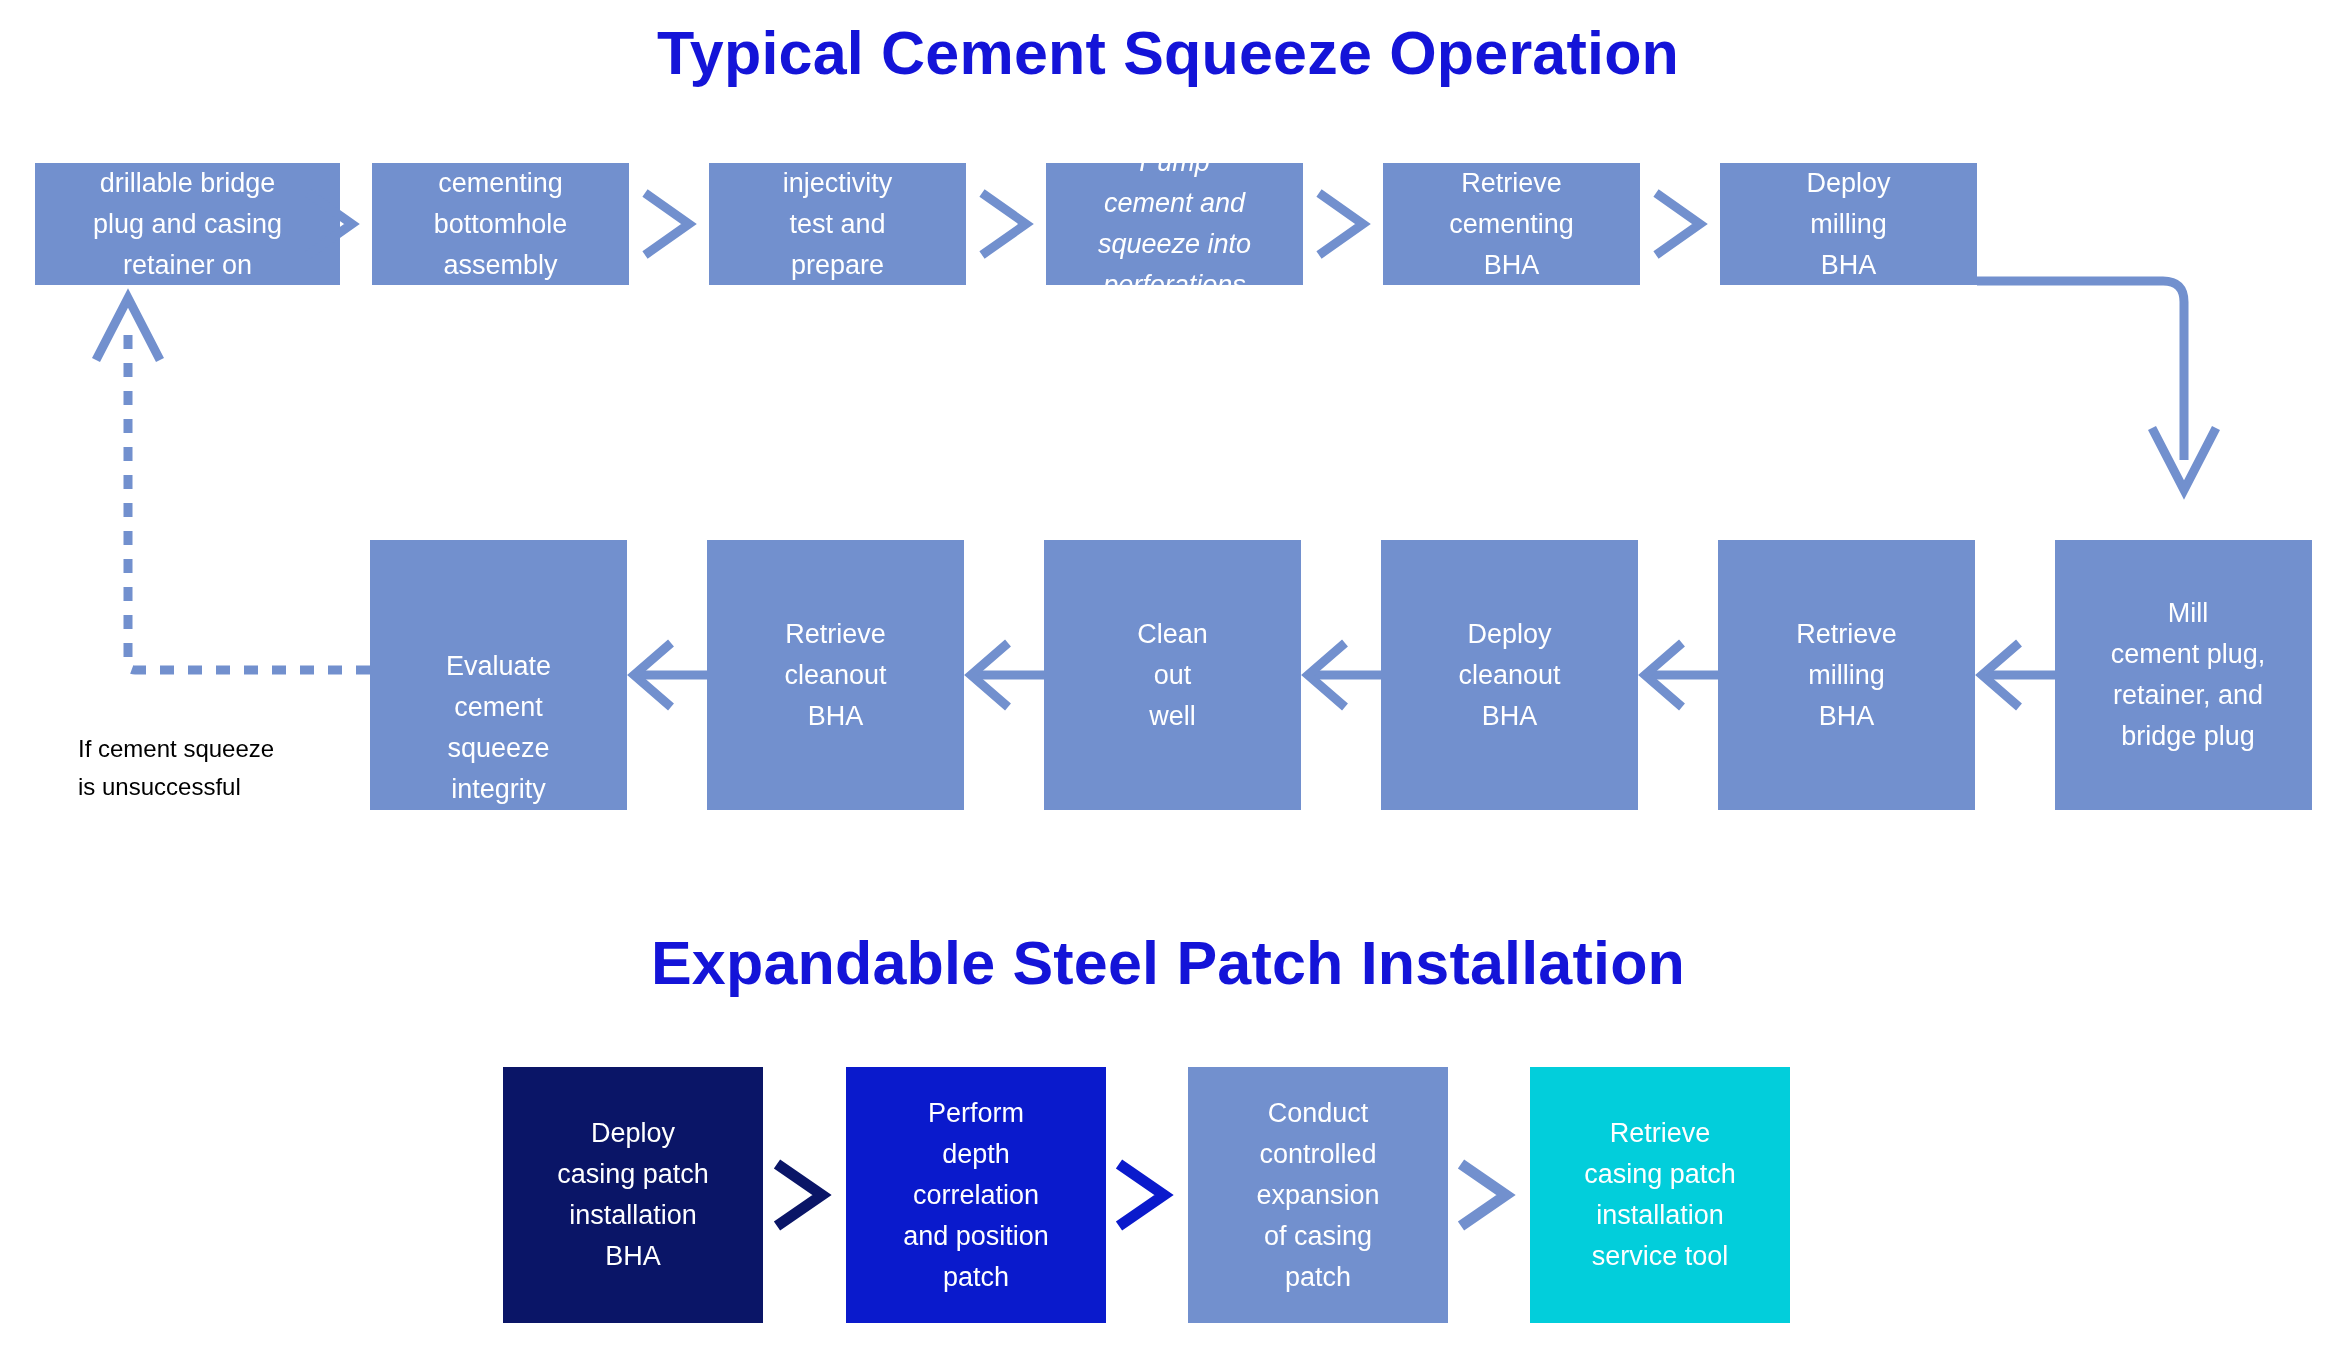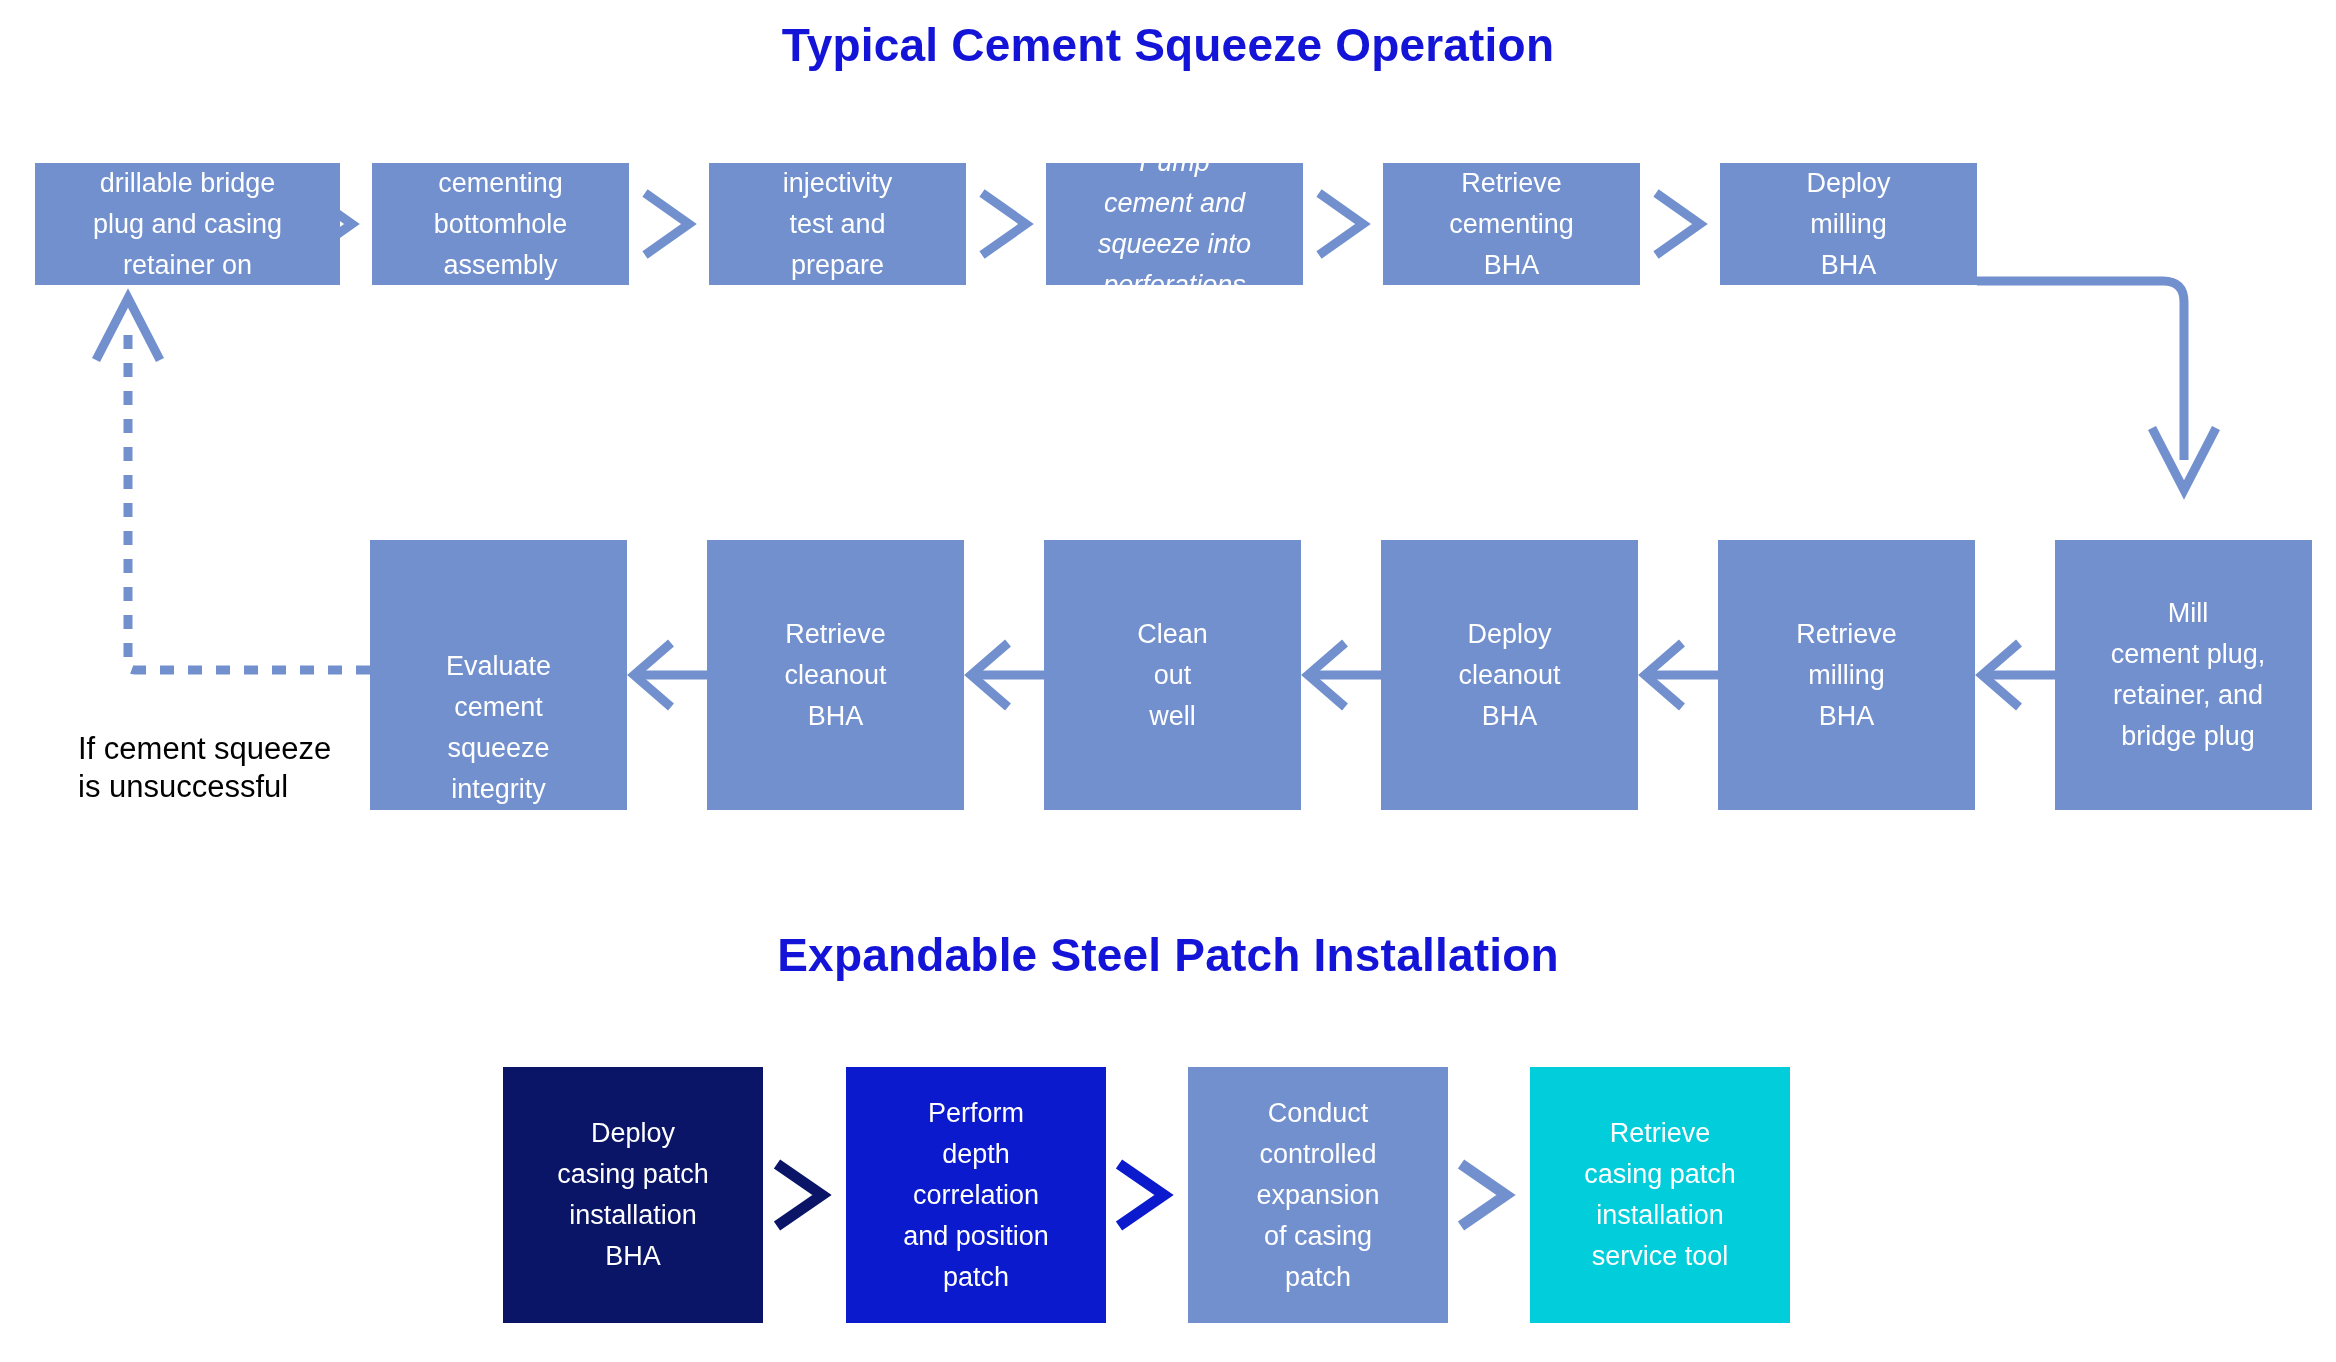--- a/index.html
+++ b/index.html
@@ -1,27 +1,27 @@
 <!DOCTYPE html>
 <html><head>
 <meta charset="utf-8">
 <style>
   html,body{margin:0;padding:0;background:#ffffff;}
   body{width:2336px;height:1362px;position:relative;overflow:hidden;
        font-family:"Liberation Sans","DejaVu Sans",sans-serif;}
   .canvas{position:absolute;left:0;top:0;width:2336px;height:1362px;}
   .title{position:absolute;width:100%;text-align:center;color:#1414d8;
-         font-size:46px;font-weight:700;letter-spacing:0.2px;white-space:nowrap;}
+         font-size:61px;font-weight:700;letter-spacing:0.2px;white-space:nowrap;}
   #title-1{top:18px;}
   #title-2{top:928px;}
   .node{position:absolute;display:flex;align-items:center;justify-content:center;
         text-align:center;color:#ffffff;font-size:27px;line-height:41px;
         box-sizing:border-box;padding:0 6px;}
   .node span{display:block;}
-  .caption{position:absolute;color:#000000;font-size:31px;line-height:38px;
+  .caption{position:absolute;color:#000000;font-size:24px;line-height:38px;
            text-align:left;white-space:pre-line;}
   svg.overlay{position:absolute;left:0;top:0;width:2336px;height:1362px;
               pointer-events:none;}
 </style>
 </head>
 <body>
 
 <div class="canvas">
 
   <div class="title" id="title-1">Typical Cement Squeeze Operation</div>

